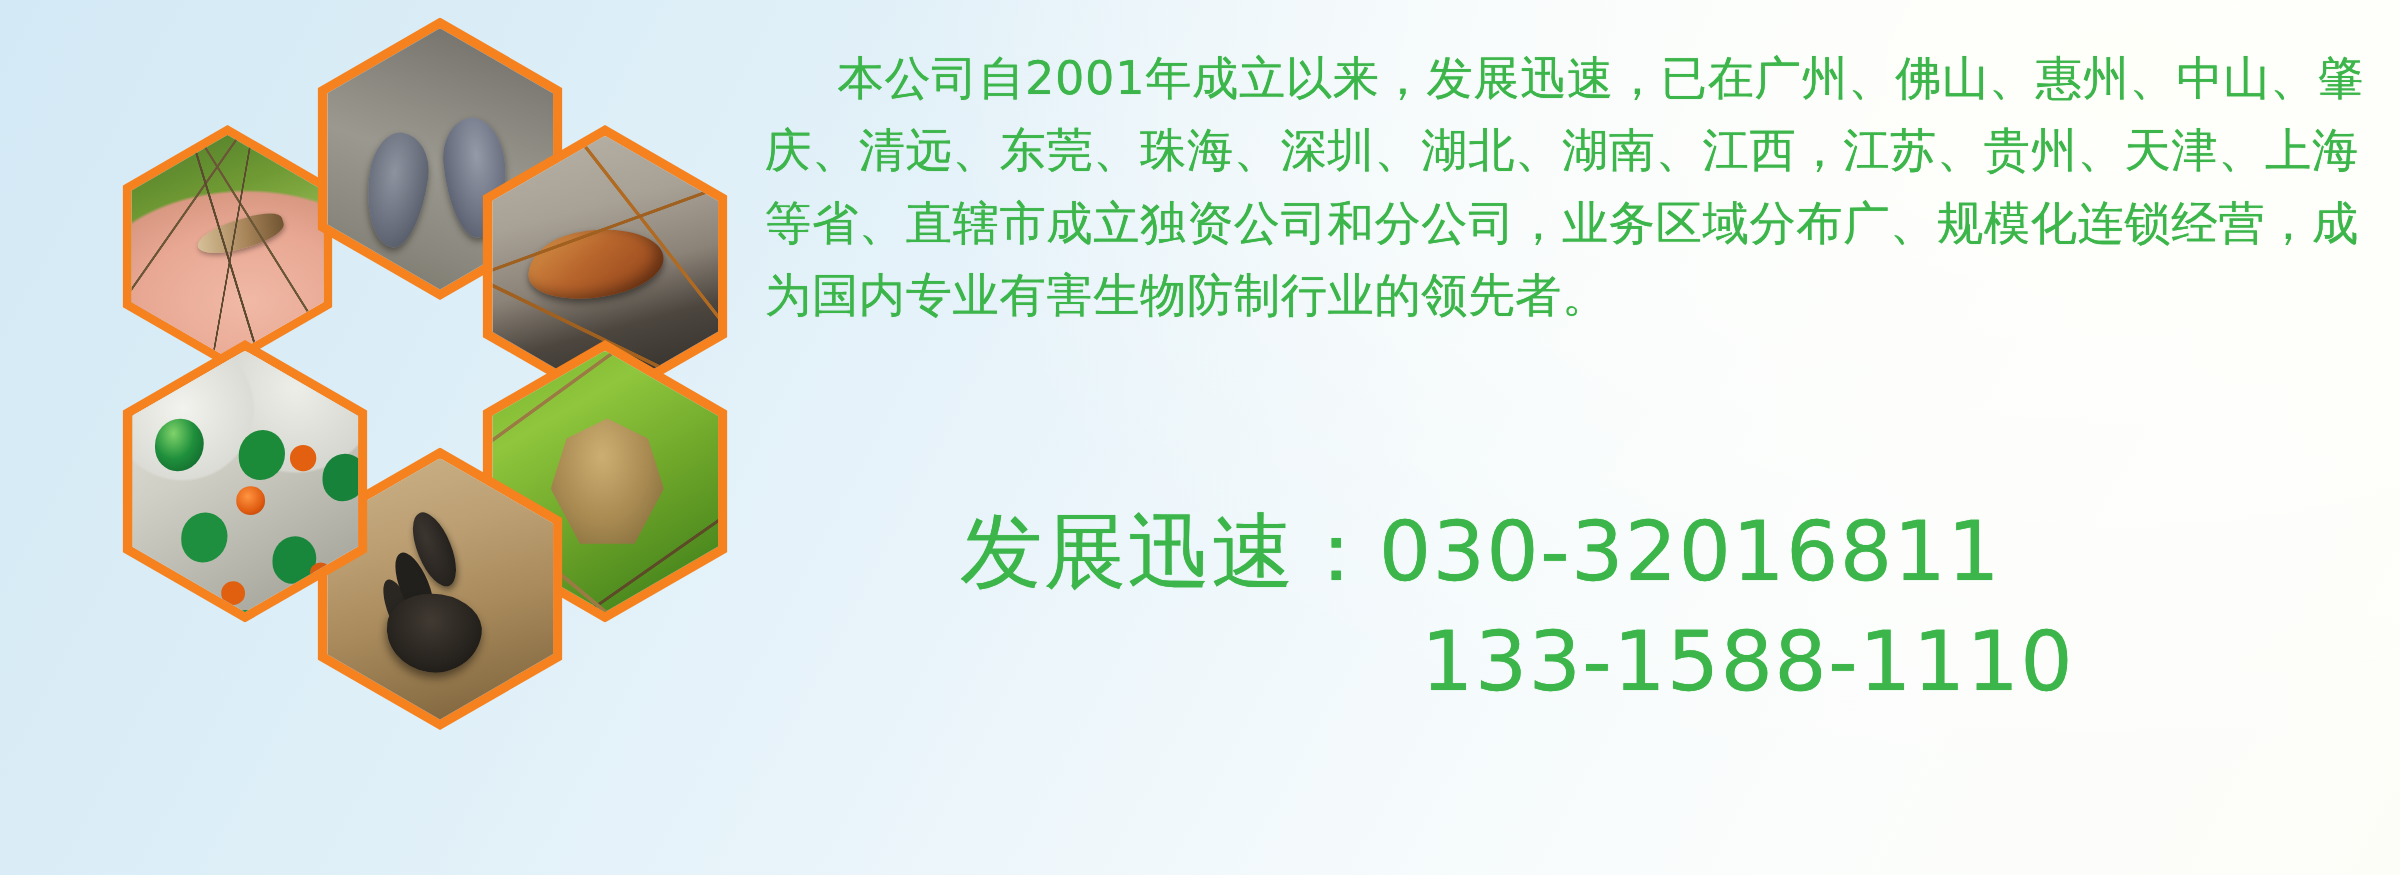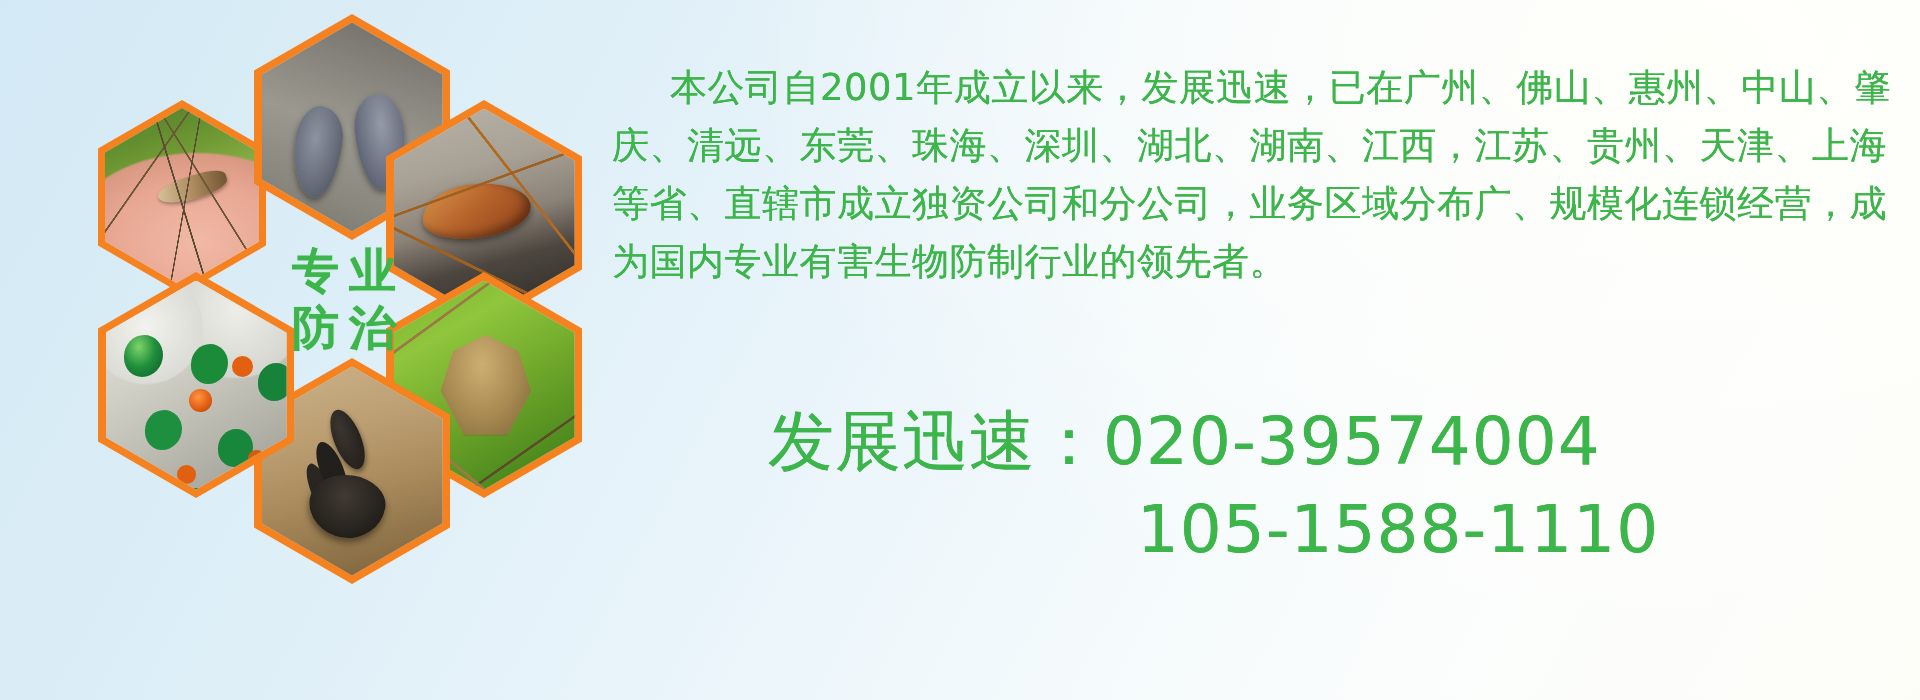--- a/index.html
+++ b/index.html
@@ -173,21 +173,21 @@
   }
   .ph-fly::after{
     content:"";position:absolute;left:46%;top:52%;width:13%;height:11%;
     background:radial-gradient(circle at 40% 35%,#ff9540,#e05b10 60%,#a63c05);
     border-radius:50%;
     box-shadow:42px -34px 0 -1px #e2600f, -14px 74px 0 -2px #e06010, 56px 58px 0 -3px #d85c10;
   }
 
   
   #copy{
-    position:absolute;left:612px;top:34px;width:1292px;margin-top:25px;
+    position:absolute;left:612px;top:34px;width:1292px;
   }
   .para{
     color:#3cb54a;font-size:37px;line-height:58px;font-weight:500;
     font-family:"DejaVu Sans","Liberation Sans",sans-serif;
     text-indent:58px;letter-spacing:.5px;
     margin:0;
     text-shadow:0 0 .6px #3cb54a;
   }
   #contact{
     position:absolute;left:768px;top:398px;width:1140px;
@@ -235,31 +235,25 @@
         <div class="ph ph-ant"></div>
       </div>
     </div>
 
     <div class="hex big p-fly">
       <div class="inner">
         <div class="ph ph-fly"></div>
       </div>
     </div>
 
-    <div class="hex big center p-center">
-      <div class="inner">
-        <span class="hex-word">专业</span>
-        <span class="hex-word">防治</span>
-      </div>
-    </div>
 
   </div>
 
   <div id="copy">
     <p class="para">本公司自2001年成立以来，发展迅速，已在广州、佛山、惠州、中山、肇庆、清远、东莞、珠海、深圳、湖北、湖南、江西，江苏、贵州、天津、上海等省、直辖市成立独资公司和分公司，业务区域分布广、规模化连锁经营，成为国内专业有害生物防制行业的领先者。</p>
   </div>
 
   <div id="contact">
-    <span>发展迅速：</span><span>020-39574004</span>
-    <span class="line2">105-1588-1110</span>
+    <span>发展迅速：</span><span>030-32016811</span>
+    <span class="line2">133-1588-1110</span>
   </div>
 
 </div>
 
 </body></html>

